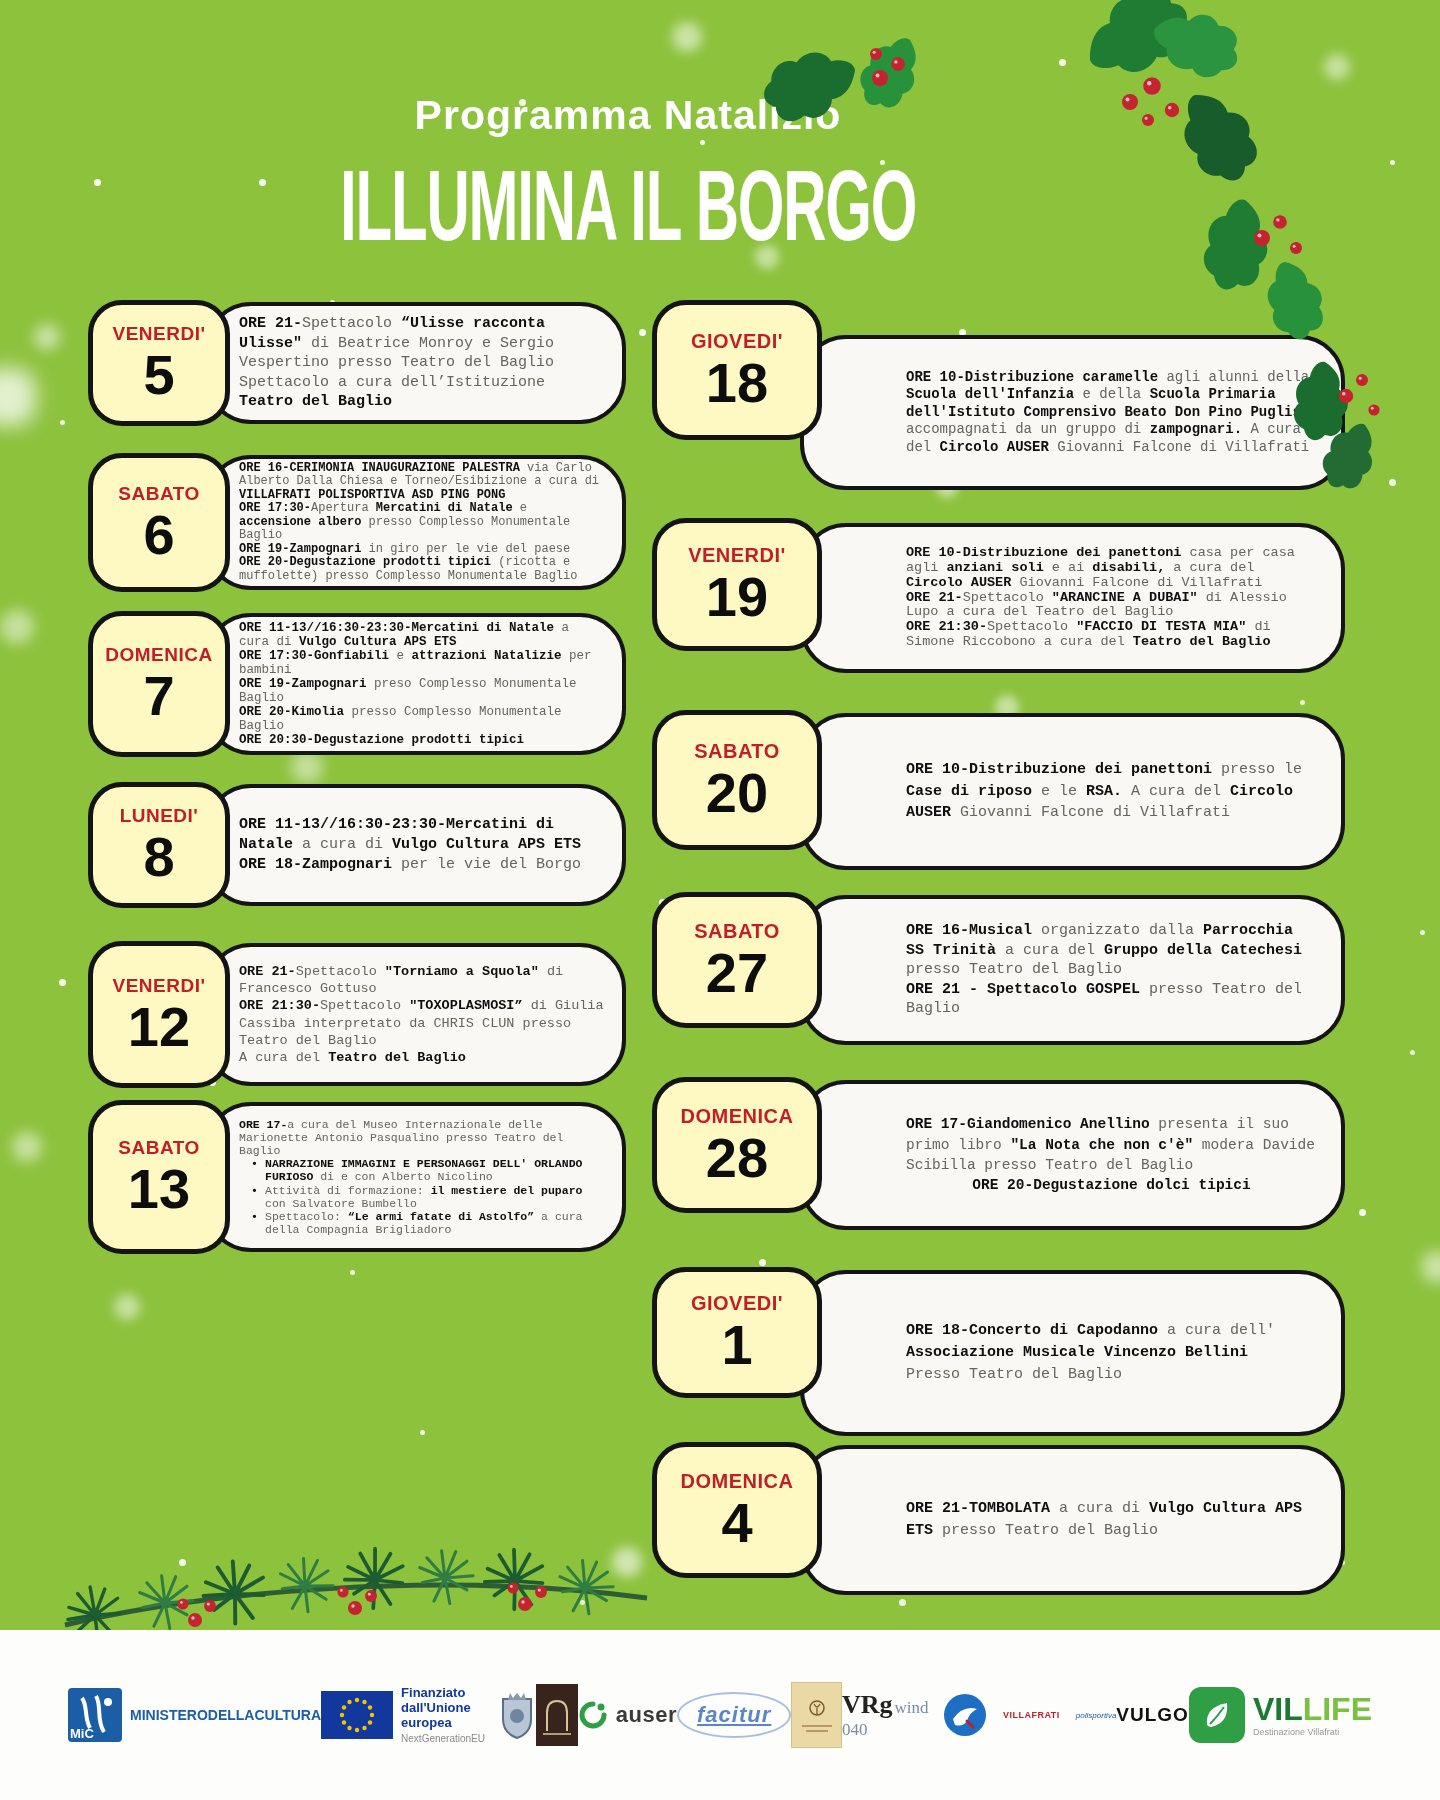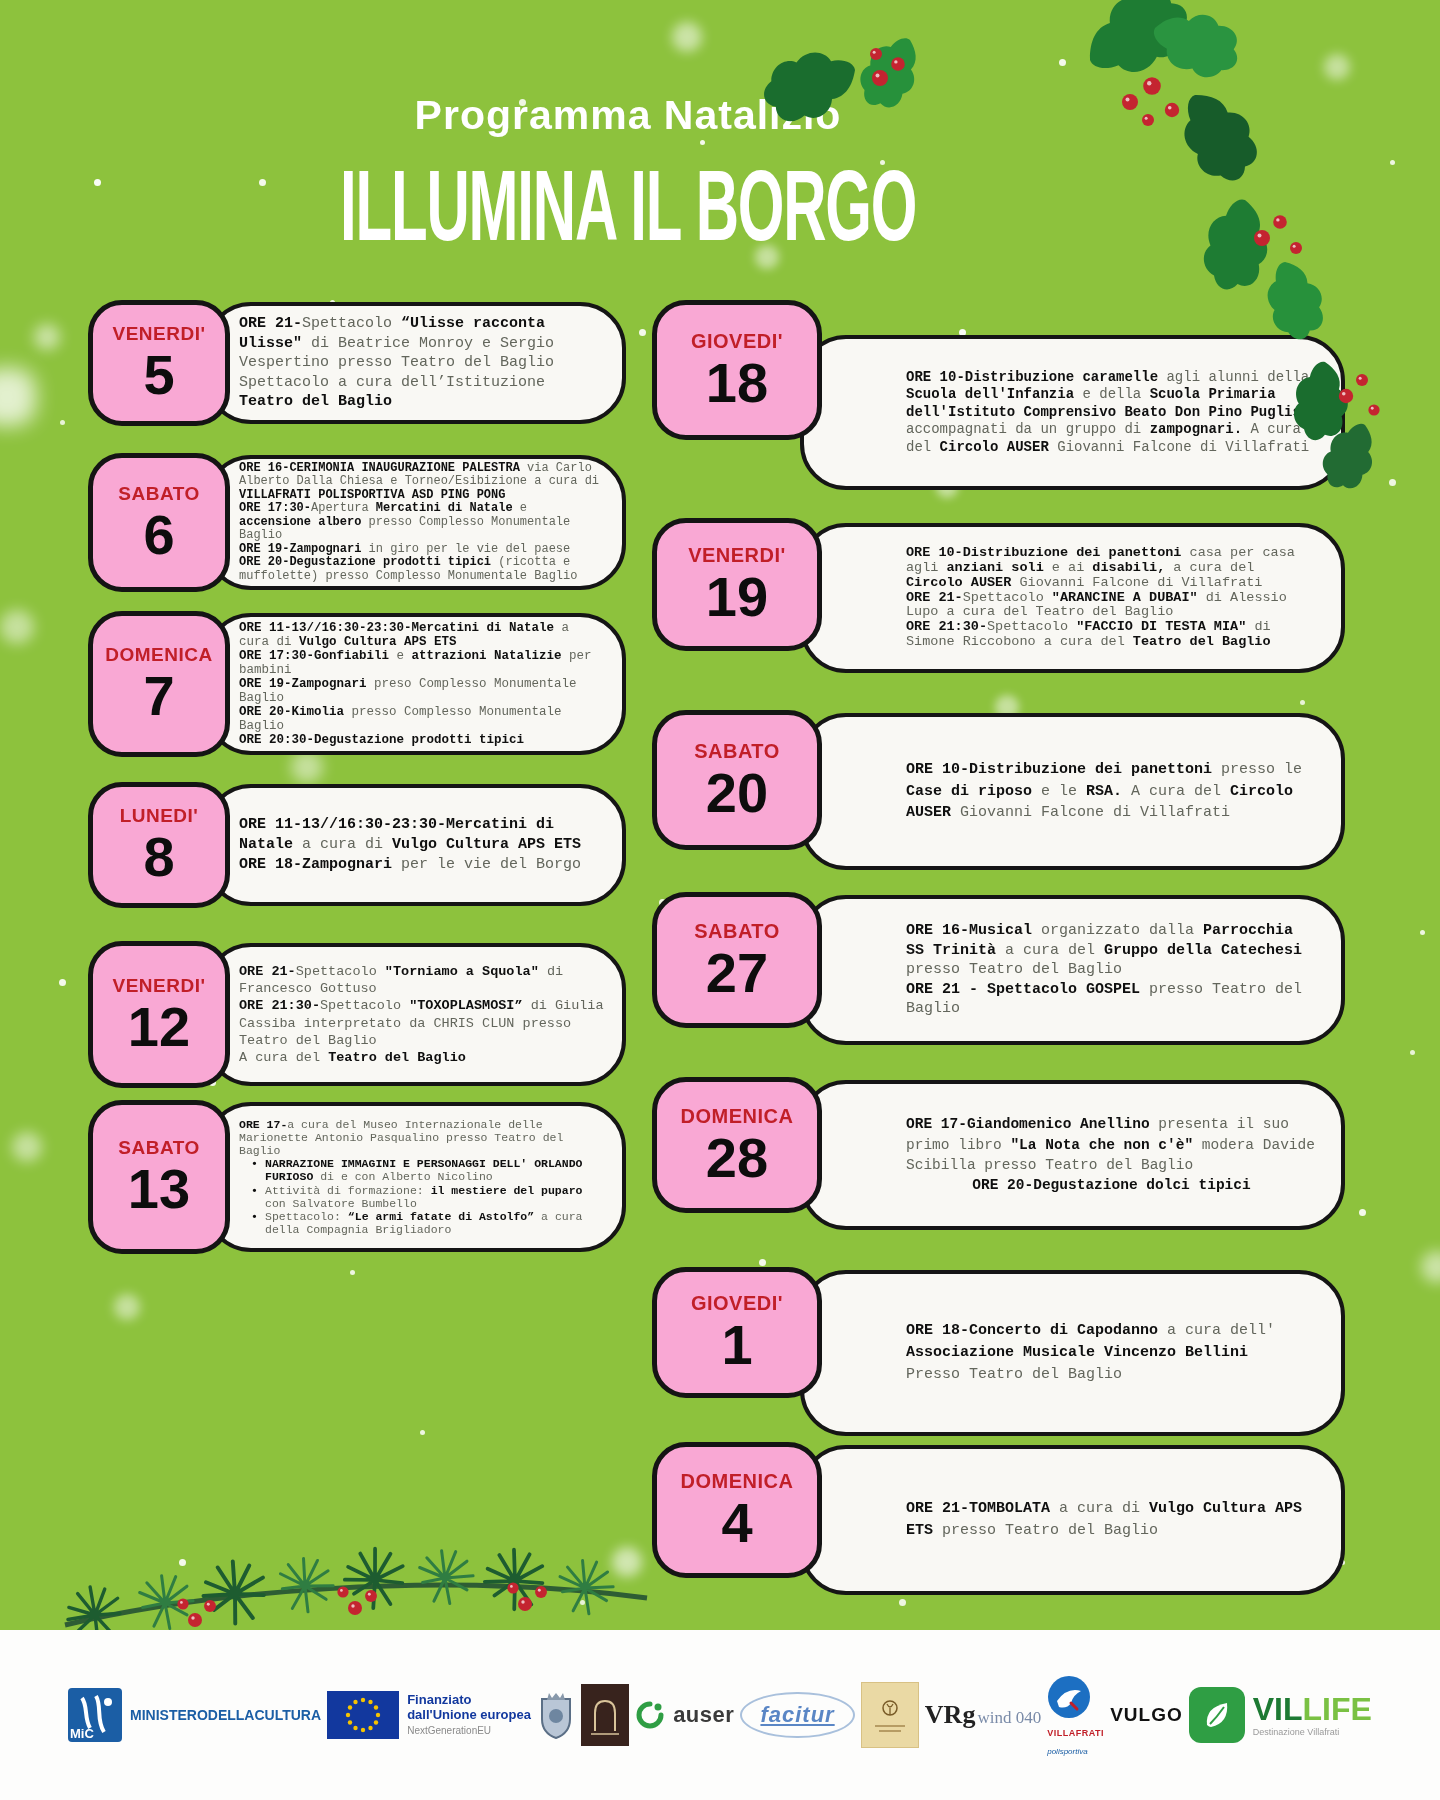--- a/index.html
+++ b/index.html
@@ -46,21 +46,21 @@
   
   .card{position:static;}
   .cbody{position:absolute;background:#f9f8f4;border:4px solid #151515;border-radius:46px;
          box-sizing:border-box;z-index:2;}
   .content{height:100%;display:flex;flex-direction:column;justify-content:center;
            font-family:"Liberation Mono",monospace;color:#63665c;box-sizing:border-box;}
   .content b{color:#0f0f0f;font-weight:bold;}
   .para{margin:0;}
   .para.bullet{position:relative;margin-left:10px;padding-left:16px;}
   .para.bullet::before{content:"•";position:absolute;left:2px;top:0;color:#0f0f0f;font-weight:bold;}
-  .badge{position:absolute;background:#f9a8d4;border:5px solid #141414;border-radius:34px;
+  .badge{position:absolute;background:#fef9c3;border:5px solid #141414;border-radius:34px;
          box-sizing:border-box;display:flex;flex-direction:column;align-items:center;
          justify-content:center;z-index:3;}
   .day{font-weight:700;color:#c11f28;letter-spacing:.5px;}
   .num{font-weight:700;color:#0d0d0d;font-size:56px;line-height:1;margin-top:2px;}
   
   .holly{position:absolute;left:760px;top:0;z-index:5;pointer-events:none;}
   .pine{position:absolute;left:55px;top:1500px;z-index:5;pointer-events:none;}
   
   .footer{position:absolute;left:0;top:1630px;width:1440px;height:170px;background:#fdfdfc;
           display:flex;align-items:center;justify-content:space-between;
@@ -76,21 +76,21 @@
   .brown-box{width:48px;height:62px;background:#38231d;display:flex;align-items:center;justify-content:center;}
   .auser-txt{font-size:22px;font-weight:700;color:#3a3a3a;letter-spacing:.5px;}
   .facitur{border:2px solid #a9c0dc;border-radius:50%;padding:8px 18px;}
   .facitur span{font-size:22px;font-style:italic;font-weight:700;color:#5a86c5;letter-spacing:1px;text-decoration:underline;}
   .beige-box{width:56px;height:64px;background:#ead9a4;border:1px solid #d8c184;display:flex;
              flex-direction:column;align-items:center;justify-content:center;gap:3px;}
   .beige-box i{display:block;width:30px;height:2px;background:#8a6a30;opacity:.55;}
   .vrg{font-family:"Liberation Serif",serif;}
   .vrg-a{font-size:26px;color:#222;font-weight:700;}
   .vrg-b{font-size:17px;color:#7a8ba8;margin-left:2px;}
-  .vfp{display:flex;flex-direction:column;align-items:flex-start;gap:9px;}
+  .vfp{display:flex;flex-direction:row;align-items:center;gap:16px;}
   .vfp-1{font-size:9px;font-weight:700;color:#c11f28;letter-spacing:.5px;}
   .vfp-2{font-size:8px;color:#1b5ea5;font-style:italic;}
   .vulgo-txt{font-size:19px;font-weight:800;color:#111;letter-spacing:1px;}
   .vl-box{width:56px;height:56px;background:#2f9e44;border-radius:12px;display:flex;
           align-items:center;justify-content:center;flex:none;}
   .vl-txt{display:flex;flex-direction:column;line-height:1;}
   .vl-a{font-size:32px;font-weight:800;color:#1d7a33;}
   .vl-b{font-size:32px;font-weight:800;color:#7ac143;}
   .vl-sub{font-size:9px;color:#9a9a9a;margin-top:3px;}
 </style>

